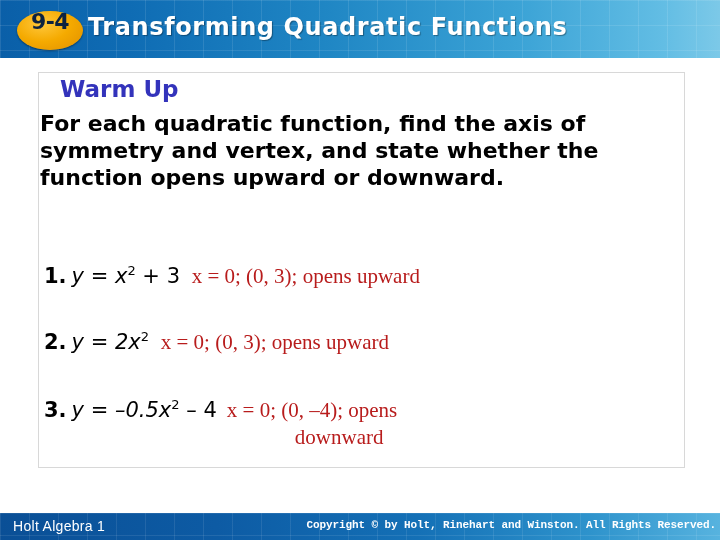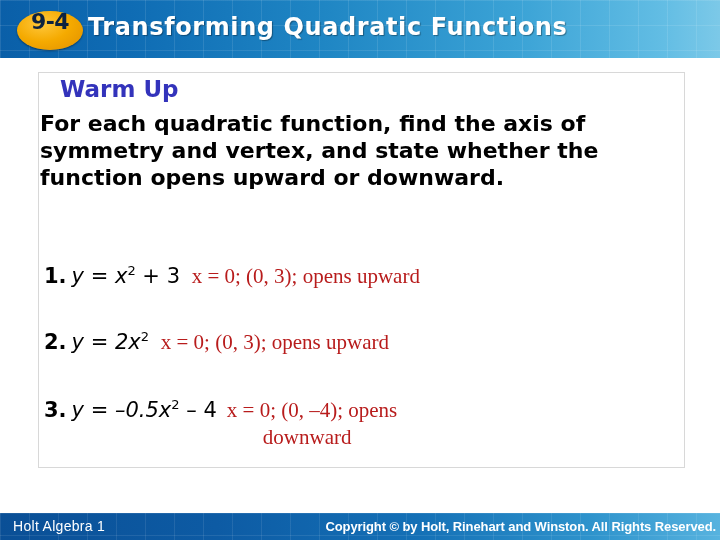--- a/index.html
+++ b/index.html
@@ -143,21 +143,21 @@
   #problem-3-equation { display: inline-block; vertical-align: top; }
   #problem-3-answer-block {
     display: inline-block;
     vertical-align: top;
     margin-left: 10px;
     white-space: normal;
     width: 300px;
   }
   #problem-3-answer-line2 {
     display: block;
-    margin-left: 36px;
+    margin-left: 68px;
   }
 
   
   #footer-bar {
     position: absolute;
     left: 0; top: 513px;
     width: 720px; height: 44px;
     background:
       linear-gradient(to right,
         #0a4f96 0%,
@@ -188,23 +188,23 @@
     position: absolute;
     left: 13px; top: 5px;
     font-family: "Liberation Sans", sans-serif;
     font-size: 14px;
     color: #ffffff;
     letter-spacing: 0.3px;
   }
   #footer-copyright {
     position: absolute;
     right: 4px; top: 6px;
-    font-family: Liberation Sans, sans-serif;
-    font-weight: bold;
-    font-size: 13px;
+    font-family: Liberation Mono, monospace;
+    font-weight: bold;
+    font-size: 11px;
     color: #ffffff;
     letter-spacing: -0.1px;
     white-space: nowrap;
   }
   .sup { font-size: 0.62em; vertical-align: super; line-height: 0; }
   .ital { font-style: italic; }
 </style>
 </head>
 <body>
 

